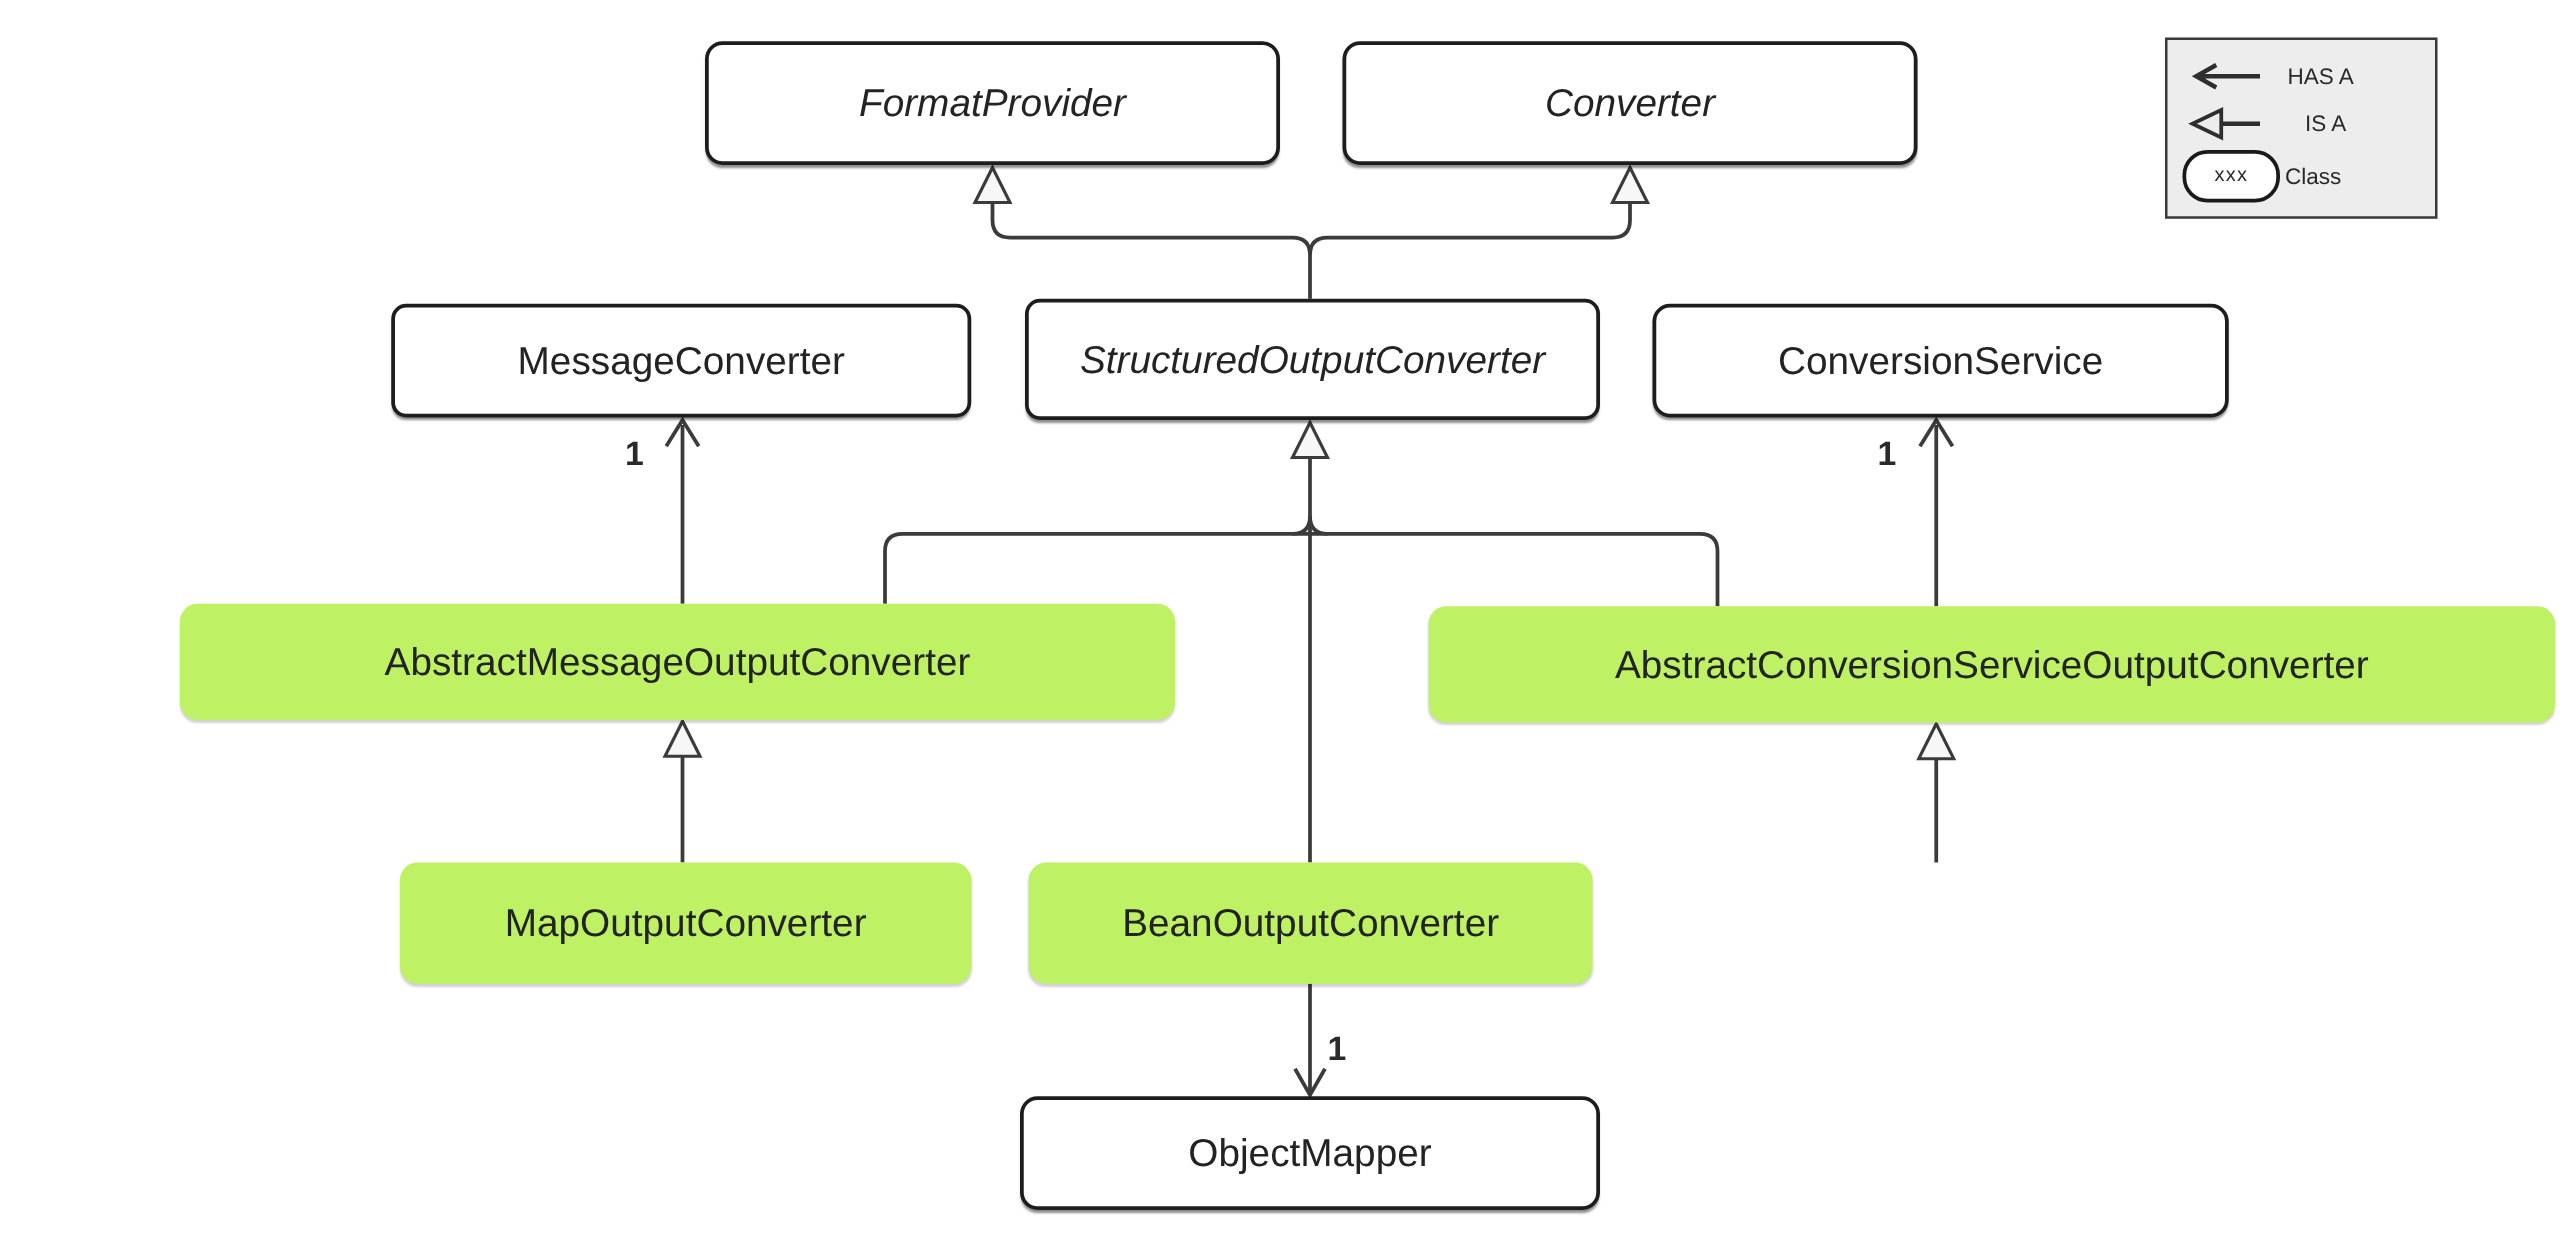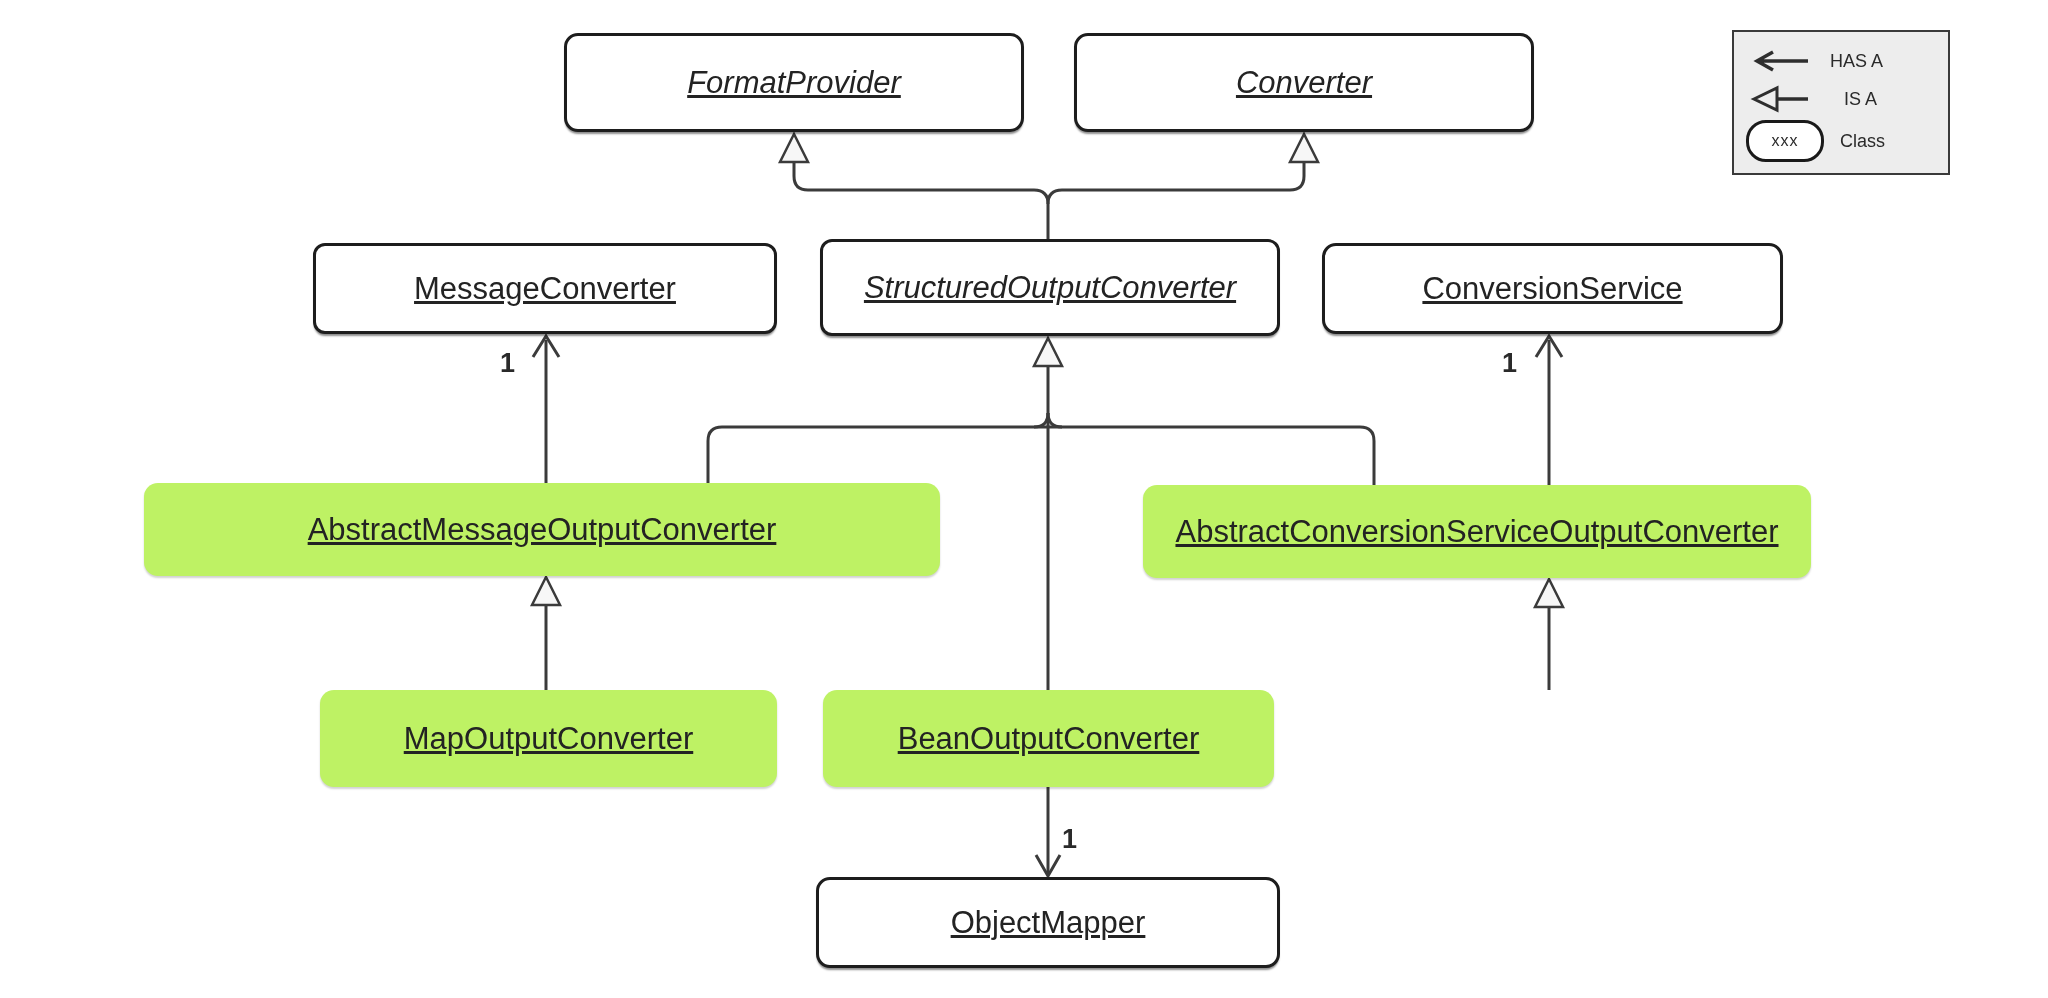--- a/index.html
+++ b/index.html
@@ -4,21 +4,21 @@
 <style>
   html,body { margin:0; padding:0; background:#ffffff; }
   #canvas {
     position:relative; width:2048px; height:998px; background:#ffffff;
     font-family:"Liberation Sans","DejaVu Sans",sans-serif; overflow:hidden;
   }
   #wires { position:absolute; left:0; top:0; width:2048px; height:998px; }
   .node {
     position:absolute; box-sizing:border-box;
     display:flex; align-items:center; justify-content:center;
-    font-size:31px; color:#232323; text-align:center; white-space:nowrap;text-decoration:underline;
+    font-size:31px; color:#232323; text-align:center; white-space:nowrap;
   }
   .iface {
     background:#ffffff; border:3px solid #1d1d1d; border-radius:14px;
     box-shadow:0 3px 2px -1px rgba(0,0,0,0.45);
   }
   .impl {
     background:#bef264; border-radius:14px;
     box-shadow:0 2px 2px rgba(0,0,0,0.18);
   }
   .italic { font-style:italic; }
@@ -75,21 +75,21 @@
   </svg>
 
   <div class="node iface italic" style="left:564px; top:33px;  width:460px; height:99px;">FormatProvider</div>
   <div class="node iface italic" style="left:1074px; top:33px; width:460px; height:99px;">Converter</div>
 
   <div class="node iface" style="left:313px; top:243px; width:464px; height:91px;border-radius:12px;">MessageConverter</div>
   <div class="node iface italic" style="left:820px; top:239px; width:460px; height:97px;border-radius:12px;">StructuredOutputConverter</div>
   <div class="node iface" style="left:1322px; top:243px; width:461px; height:91px;">ConversionService</div>
 
   <div class="node impl" style="left:144px; top:483px; width:796px; height:93px;">AbstractMessageOutputConverter</div>
-  <div class="node impl" style="left:1143px; top:485px; width:668px; height:93px;text-align:center;">AbstractConversionServiceOutputConverter</div>
+  <div class="node impl" style="left:1143px; top:485px; width:901px; height:93px;text-align:center;">AbstractConversionServiceOutputConverter</div>
 
   <div class="node impl" style="left:823px; top:690px; width:451px; height:97px;">BeanOutputConverter</div>
   <div class="node impl" style="left:320px; top:690px; width:457px; height:97px;">MapOutputConverter</div>
 
   <div class="node iface" style="left:816px; top:877px; width:464px; height:91px;">ObjectMapper</div>
 
   <div class="mult" style="left:500px; top:348px;">1</div>
   <div class="mult" style="left:1502px; top:348px;">1</div>
   <div class="mult" style="left:1062px; top:824px;">1</div>
 
@@ -100,19 +100,19 @@
       </svg>
       <span class="legend-label">HAS A</span>
     </div>
     <div class="legend-row" style="left:16px; top:53px; gap:32px;">
       <svg width="62" height="28">
         <path d="M 58 14 L 27 14" fill="none" stroke="#2e2e2e" stroke-width="3.5"></path>
         <path d="M 4 14 L 27 3 L 27 25 Z" fill="#ededed" stroke="#2e2e2e" stroke-width="3"></path>
       </svg>
       <span class="legend-label">IS A</span>
     </div>
-    <div class="legend-row" style="left:12px; top:88px; gap:16px;">
+    <div class="legend-row" style="left:12px; top:88px; gap:4px;">
       <div class="legend-pill">xxx</div>
       <span class="legend-label">Class</span>
     </div>
   </div>
 
 </div>
 
 </body></html>

